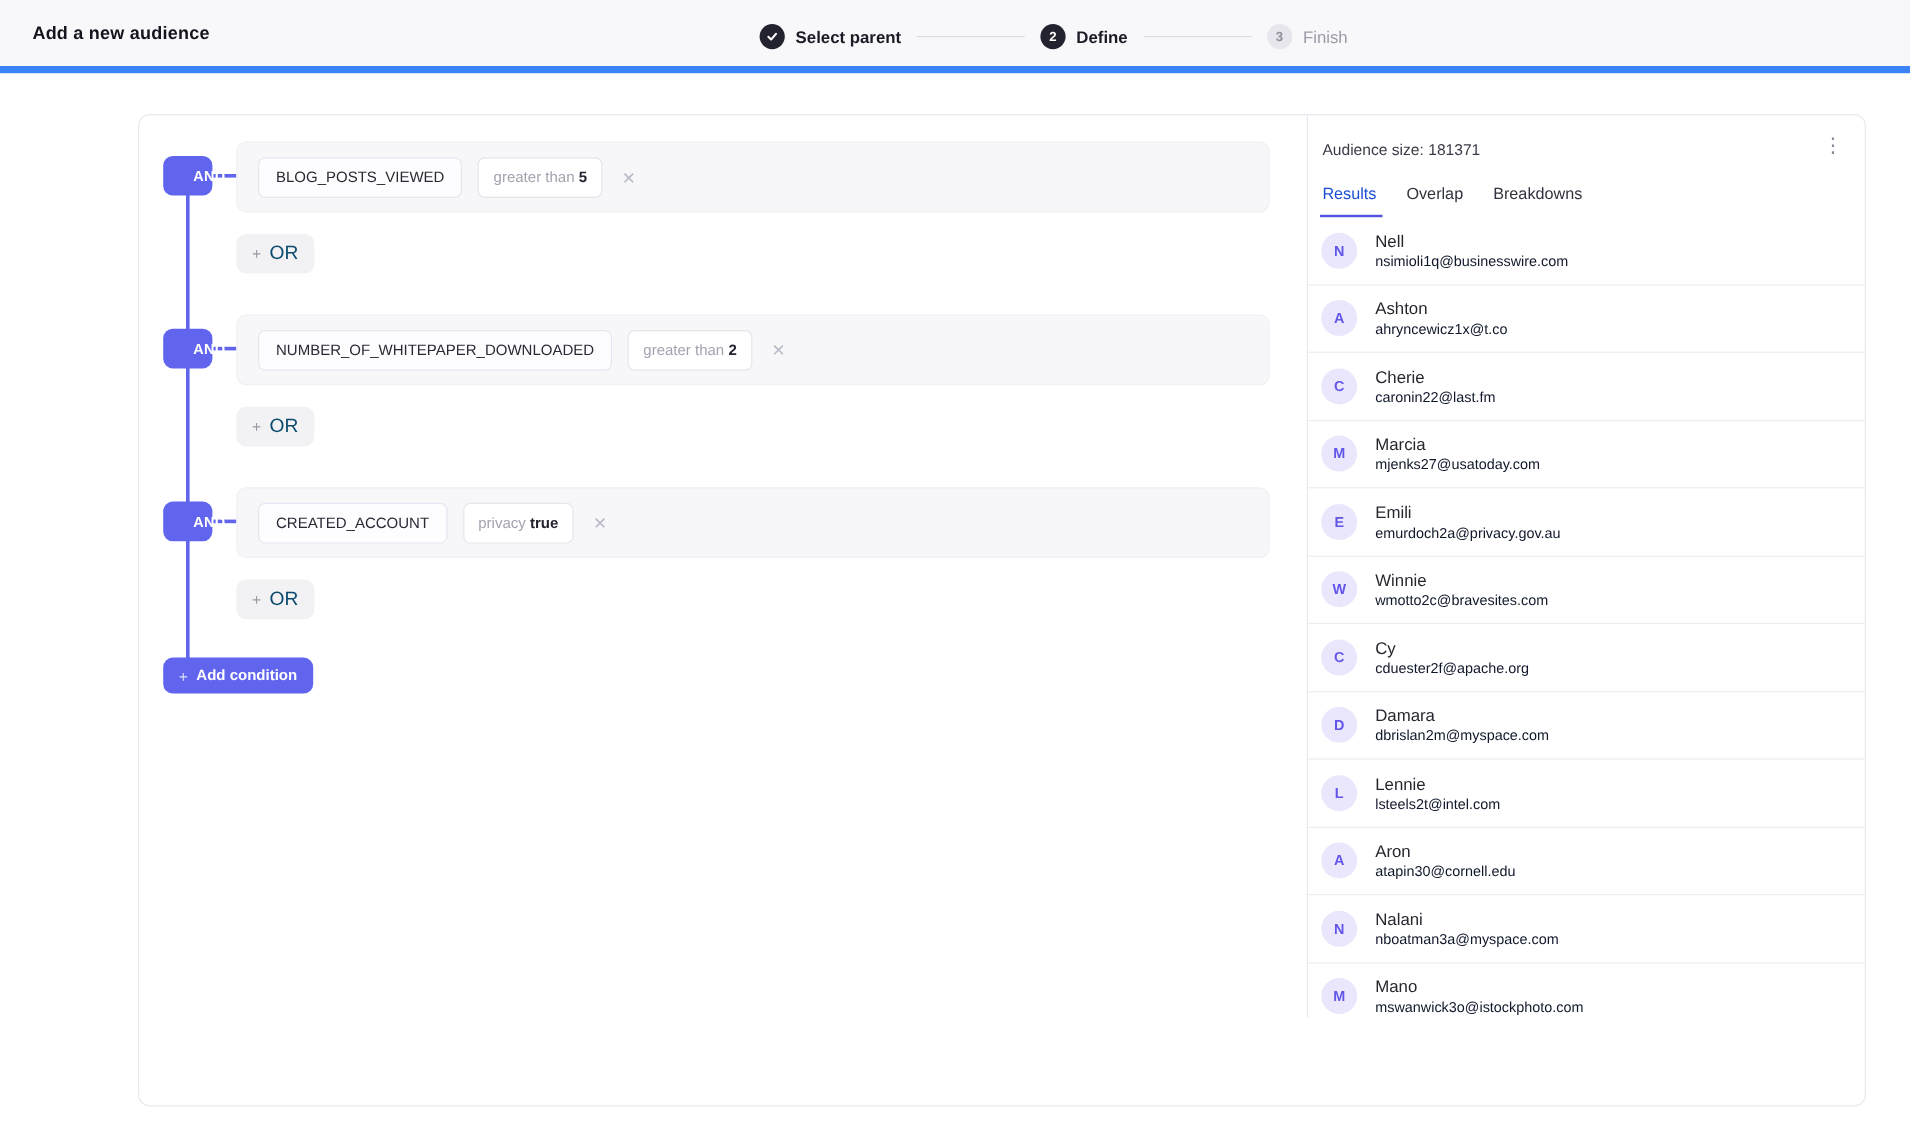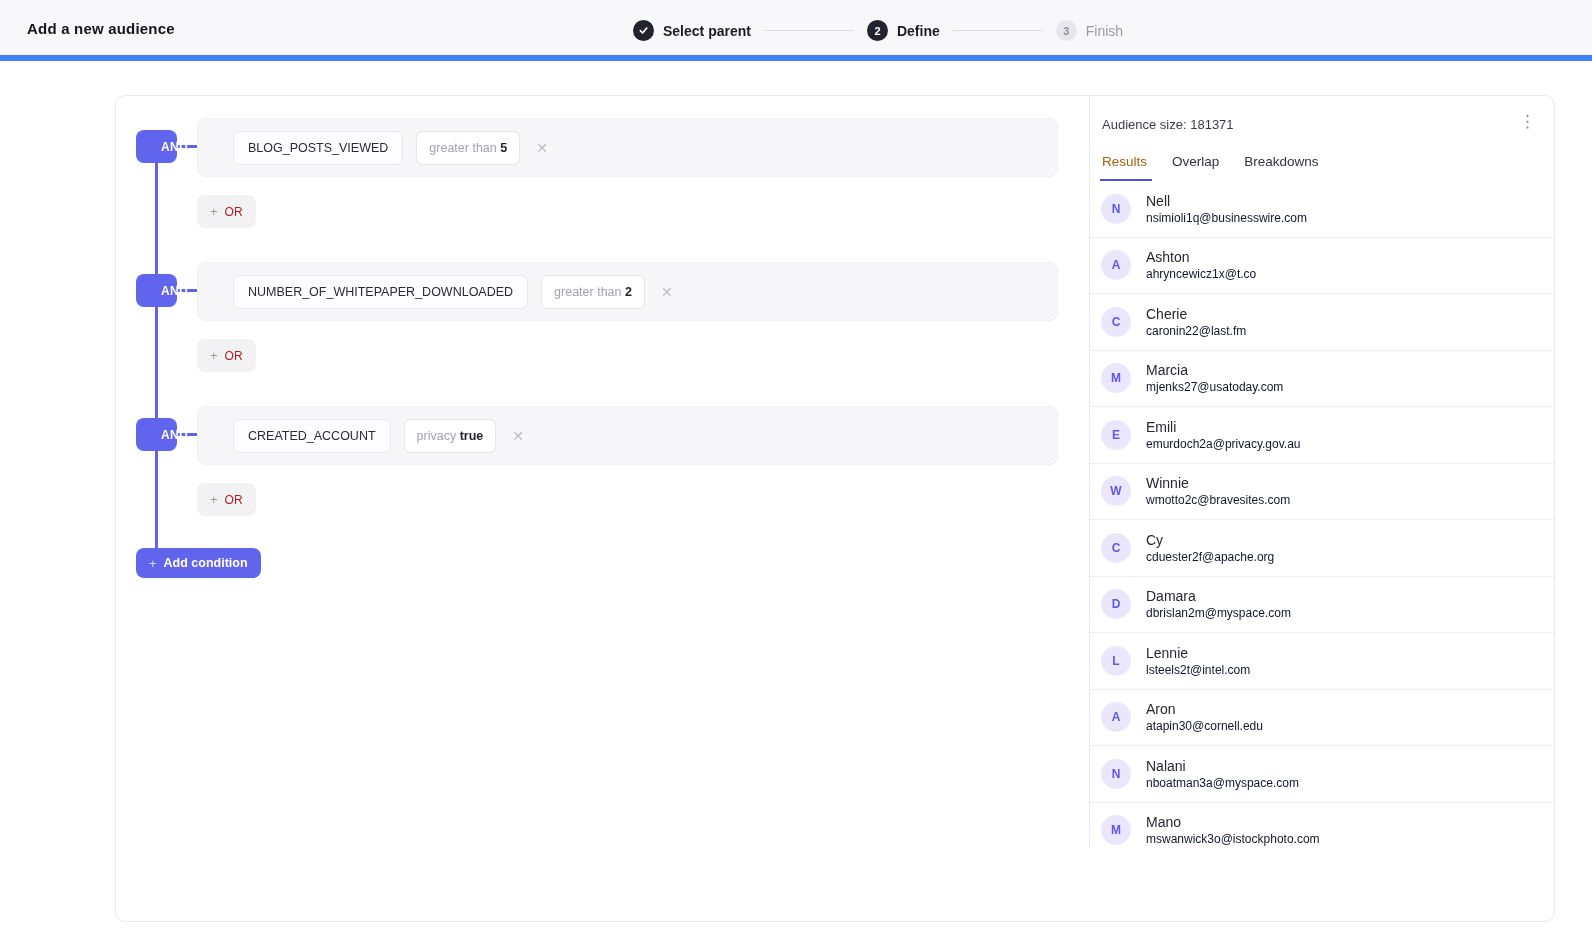--- a/index.html
+++ b/index.html
@@ -27,51 +27,51 @@
   .card-body { position:absolute; top:0; left:0; right:0; bottom:73px; display:flex; }
 
   
   .builder { position:relative; width:973px; flex:none; }
   .vline { position:absolute; left:39px; top:50px; width:3px; height:412px; background:#6165ee; }
   .and-badge { position:absolute; left:20px; width:41px; height:33px; background:#6165ee;
     border-radius:8px; color:#fff; font-size:12px; font-weight:700; letter-spacing:.3px;
     display:flex; align-items:center; justify-content:center; z-index:2;padding-left:36px; }
   .hconn { position:absolute; left:61px; width:20px; height:3px; background:#6165ee; }
   .cond-card { position:absolute; left:81px; width:861px; height:59px; background:#f7f7f9;
-    border:1px solid #f0f0f4; border-radius:8px; display:flex; align-items:center; padding-left:35px; }
+    border:1px solid #f0f0f4; border-radius:8px; display:flex; align-items:center; padding-left:17px; }
   .chip-field { background:#fdfdff; border:1px solid #e7e5f3; border-radius:6px;
     padding:9px 14px; font-size:12.5px; font-weight:500; color:#2a2a36; }
   .chip-op { background:#fff; border:1px solid #e5e5ec; border-radius:6px;
     padding:9px 12px; font-size:12.5px; color:#a3a3b0; margin-left:13px; }
   .chip-op b { color:#23232f; font-weight:700; }
   .x-btn { margin-left:16px; color:#b8bbc6; font-size:14px; cursor:pointer; }
   .or-btn { position:absolute; left:81px; height:33px; background:#f2f2f5; border:none;
     border-radius:8px; display:inline-flex; align-items:center; gap:7px; padding:0 13px;
     cursor:pointer; font-family:inherit; }
   .or-plus { color:#9a9aa6; font-size:13px; }
-  .or-text { color:#b91c1c; font-weight:500; font-size:12px; }
+  .or-text { color:#0c4a6e; font-weight:500; font-size:16px; }
   .add-btn { position:absolute; left:20px; top:452px; height:30px; background:#6165ee;
     border:none; border-radius:8px; color:#fff; display:inline-flex; align-items:center;
     gap:7px; padding:0 13px; font-size:12.5px; font-weight:700; cursor:pointer;
     font-family:inherit; z-index:2; }
   .add-plus { font-weight:400; font-size:13px; color:#dcdcfb; }
 
   .r1-badge { top:34px; }  .r1-conn { top:49px; }  .r1-card { top:22px; }  .r1-or { top:99px; }
   .r2-badge { top:178px; } .r2-conn { top:193px; } .r2-card { top:166px; } .r2-or { top:243px; }
   .r3-badge { top:322px; } .r3-conn { top:337px; } .r3-card { top:310px; } .r3-or { top:387px; }
 
   
   .panel { flex:1; border-left:1px solid #e8e8ee; position:relative; overflow:hidden; }
   .panel-head { display:flex; justify-content:space-between; align-items:flex-start;
     padding:21px 18px 0 12px; }
   .aud-size { font-size:13px; color:#3b3b48; }
   .kebab { color:#868a99; font-size:17px; line-height:14px; cursor:pointer; margin-top:-2px; }
   .tabs { display:flex; gap:25px; padding:0 12px; margin-top:22px; }
   .tab { font-size:13.5px; color:#32323f; padding-bottom:12px; position:relative; cursor:pointer; }
-  .tab.active { color:#a16207; }
+  .tab.active { color:#1d4ed8; }
   .tab.active::after { content:""; position:absolute; left:-2px; right:-5px; bottom:0;
     height:2px; background:#4f51e1; }
   .member { height:56.5px; border-bottom:1px solid #ededf2; display:flex;
     align-items:center; padding-left:11px; }
   .avatar { width:30px; height:30px; border-radius:50%; background:#eae7fc; color:#6156e8;
     font-size:12px; font-weight:600; display:flex; align-items:center; justify-content:center;
     margin-right:15px; flex:none; }
   .m-name { font-size:14px; color:#26262f; font-weight:500; line-height:1.3; }
   .m-email { font-size:12px; color:#0f172a; line-height:1.35; }
 

